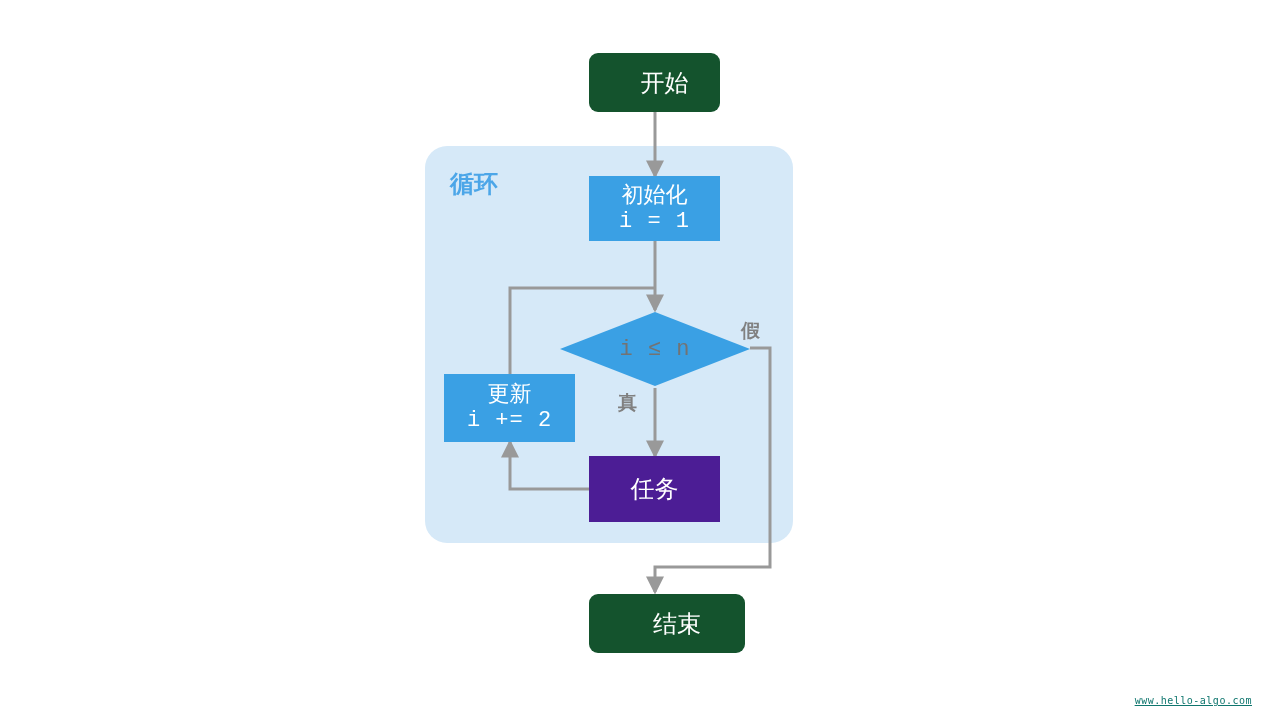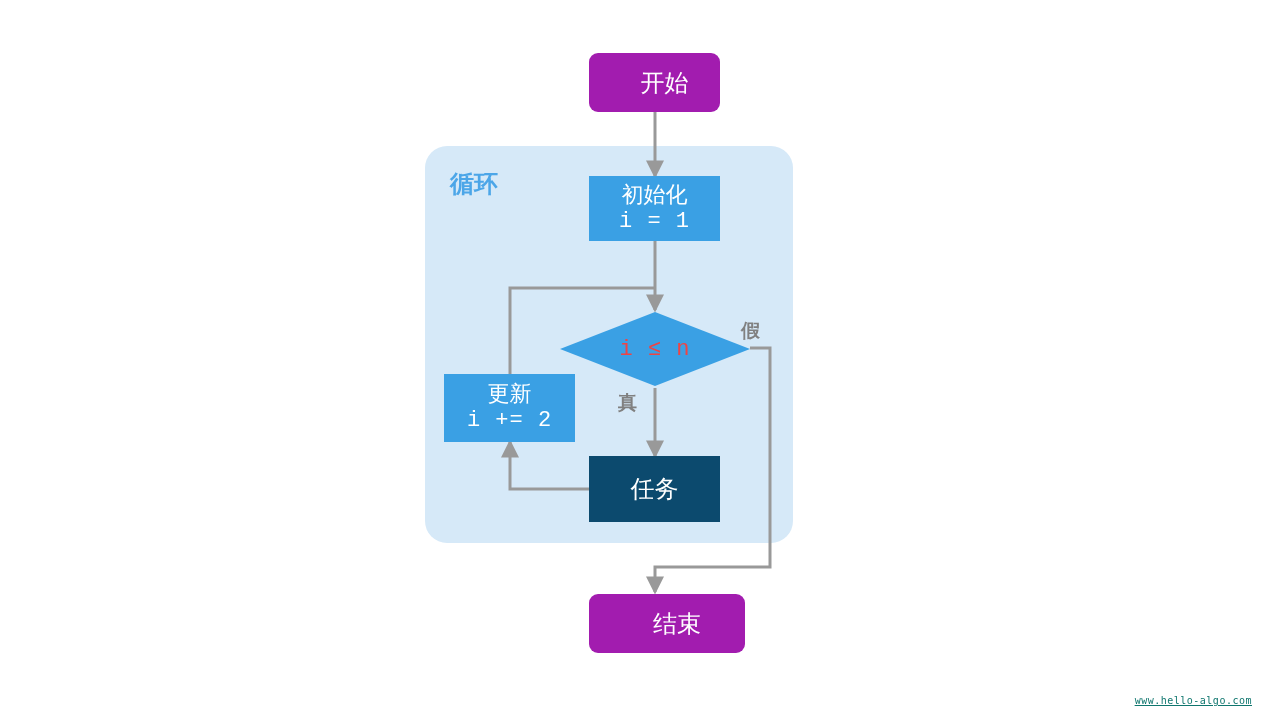--- a/index.html
+++ b/index.html
@@ -26,32 +26,32 @@
     display: flex;
     flex-direction: column;
     align-items: center;
     justify-content: center;
     color: #ffffff;
     box-sizing: border-box;
     text-align: center;
     line-height: 1.22;
   }
   .node-terminal {
-    background: #a21caf;
+    background: #14532d;
     border-radius: 9px;
     font-size: 24px;
     font-family: "Liberation Sans", sans-serif;
     padding-left: 20px;
   }
   .node-process {
     background: #3aa0e4;
     font-size: 22px;
   }
   .node-task {
-    background: #0c4a6e;
+    background: #4c1d95;
     font-size: 24px;
   }
   .cjk {
     font-family: "Liberation Sans", sans-serif;
   }
   .mono {
     font-family: Liberation Mono, monospace;
     font-size: 22px;
     letter-spacing: 1px;
   }
@@ -74,21 +74,21 @@
   }
   #diamond-text {
     position: absolute;
     left: 560px;
     top: 312px;
     width: 190px;
     height: 74px;
     display: flex;
     align-items: center;
     justify-content: center;
-    color: #ef4444;
+    color: #737373;
   }
   .edge-label {
     position: absolute;
     font-size: 19px;
     font-weight: bold;
     color: #808080;
   }
   #watermark {
     position: absolute;
     right: 28px;

